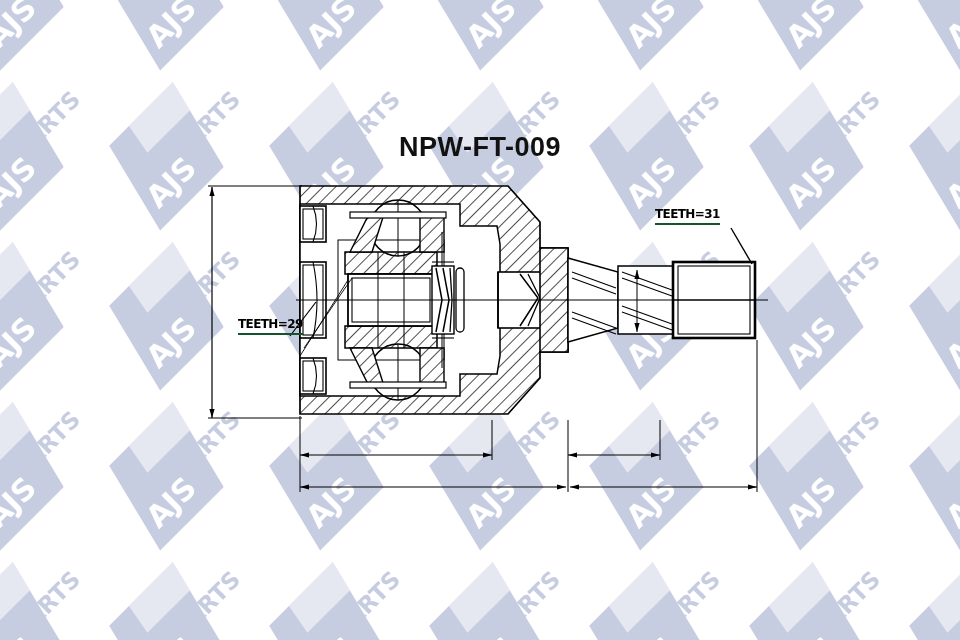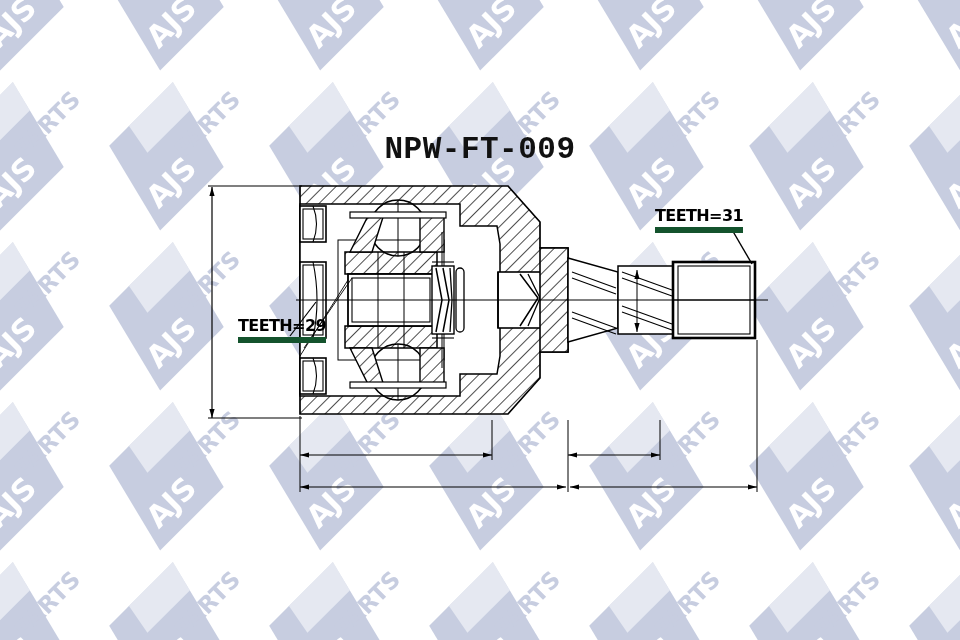--- a/index.html
+++ b/index.html
@@ -29,36 +29,36 @@
     width: 960px;
     height: 640px;
     z-index: 2;
   }
   #title {
     position: absolute;
     left: 0;
     top: 132px;
     width: 960px;
     text-align: center;
-    font-size: 31px;
+    font-size: 27px;
     font-weight: 700;
     letter-spacing: 0.5px;
     color: #111111;
     z-index: 3;
-    font-family: Liberation Mono, monospace;
+    font-family: Liberation Sans, sans-serif;
   }
   .teeth-label {
     position: absolute;
     z-index: 3;
     font-family: "DejaVu Sans", sans-serif;
     font-weight: 700;
-    font-size: 16px;
+    font-size: 12px;
     letter-spacing: -0.6px;
     color: #000000;
-    border-bottom: 6px solid #14532d;
+    border-bottom: 2px solid #14532d;
     padding-bottom: 2px;
     line-height: 1.05;
     white-space: nowrap;
   }
   #teeth-left-label { left: 238px; top: 318px; }
   #teeth-right-label { left: 655px; top: 208px; }
 </style>
 </head>
 <body>
 

